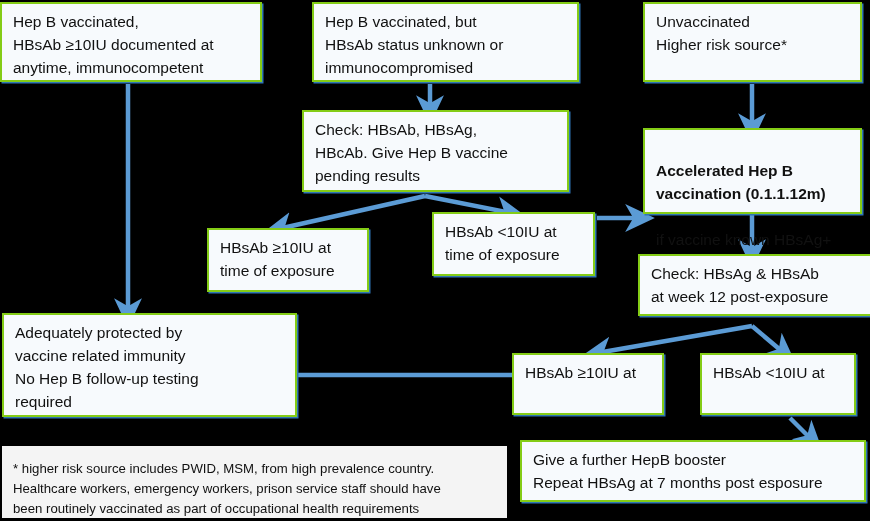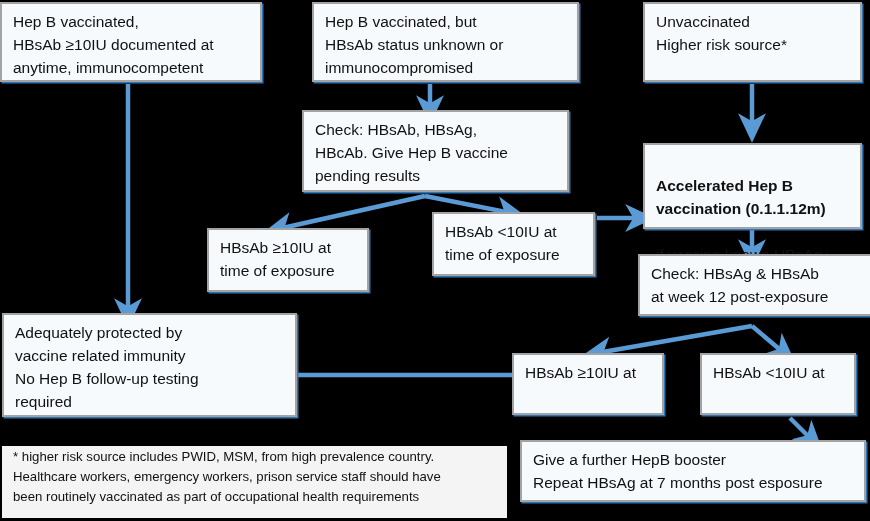--- a/index.html
+++ b/index.html
@@ -13,48 +13,48 @@
     width: 870px;
     height: 521px;
     background: #000000;
     overflow: hidden;
     font-family: "Liberation Sans", sans-serif;
   }
   .node {
     position: absolute;
     box-sizing: border-box;
     background: #F7FAFD;
-    border: 2px solid #a3a3a3;
+    border: 2px solid #84cc16;
     box-shadow: 1.5px 1.5px 0 0 #2E75B6;
     color: #111111;
     font-size: 15.5px;
     line-height: 1.48;
     padding: 7px 10px 6px 11px;
     white-space: pre-line;
     z-index: 3;
   }
-  .node.bold-head { font-weight: normal; margin-top: 15px; }
+  .node.bold-head { font-weight: normal; }
   .node .hd {
     font-weight: bold;
     display: block;
     white-space: pre-line;
   }
   .node .sub {
     display: block;
     white-space: pre-line;
   }
   .note {
     position: absolute;
     box-sizing: border-box;
     background: #F4F4F4;
     border: none;
     color: #111111;
     font-size: 13.2px;
     line-height: 1.50;
-    padding: 1px 10px 6px 11px;
+    padding: 13px 10px 6px 11px;
     white-space: pre-line;
     z-index: 3;
   }
   svg.edges {
     position: absolute;
     left: 0; top: 0;
     width: 870px;
     height: 521px;
     z-index: 1;
     pointer-events: none;

